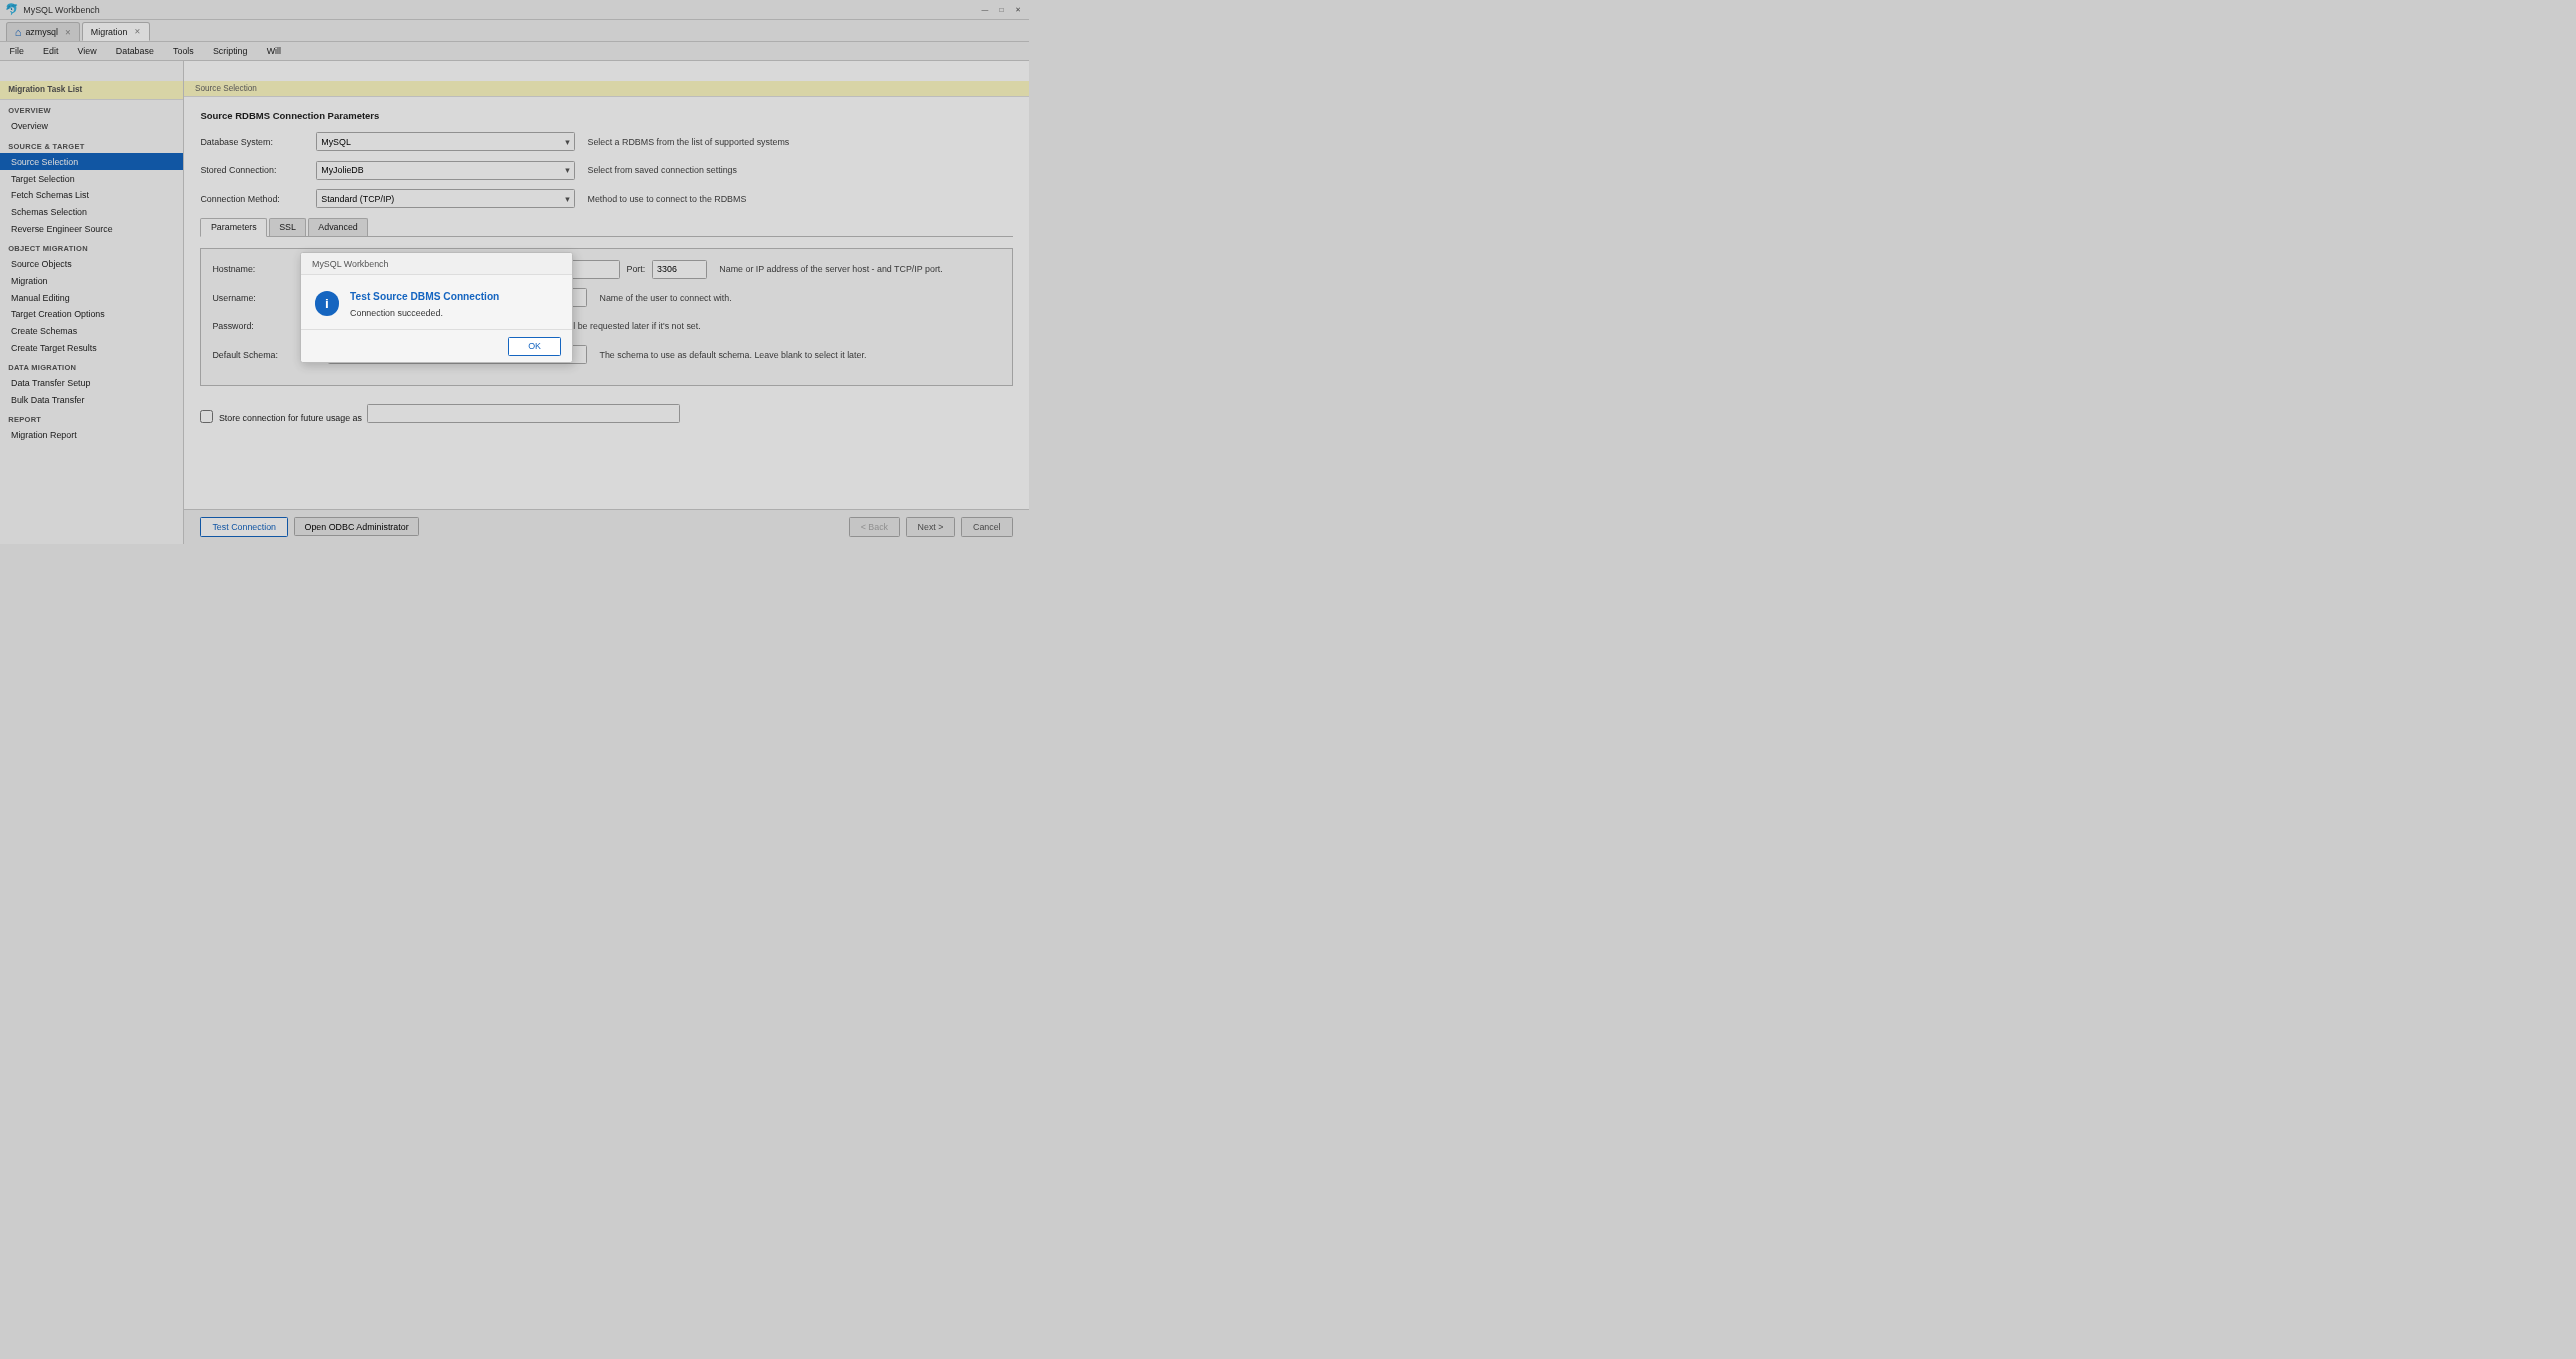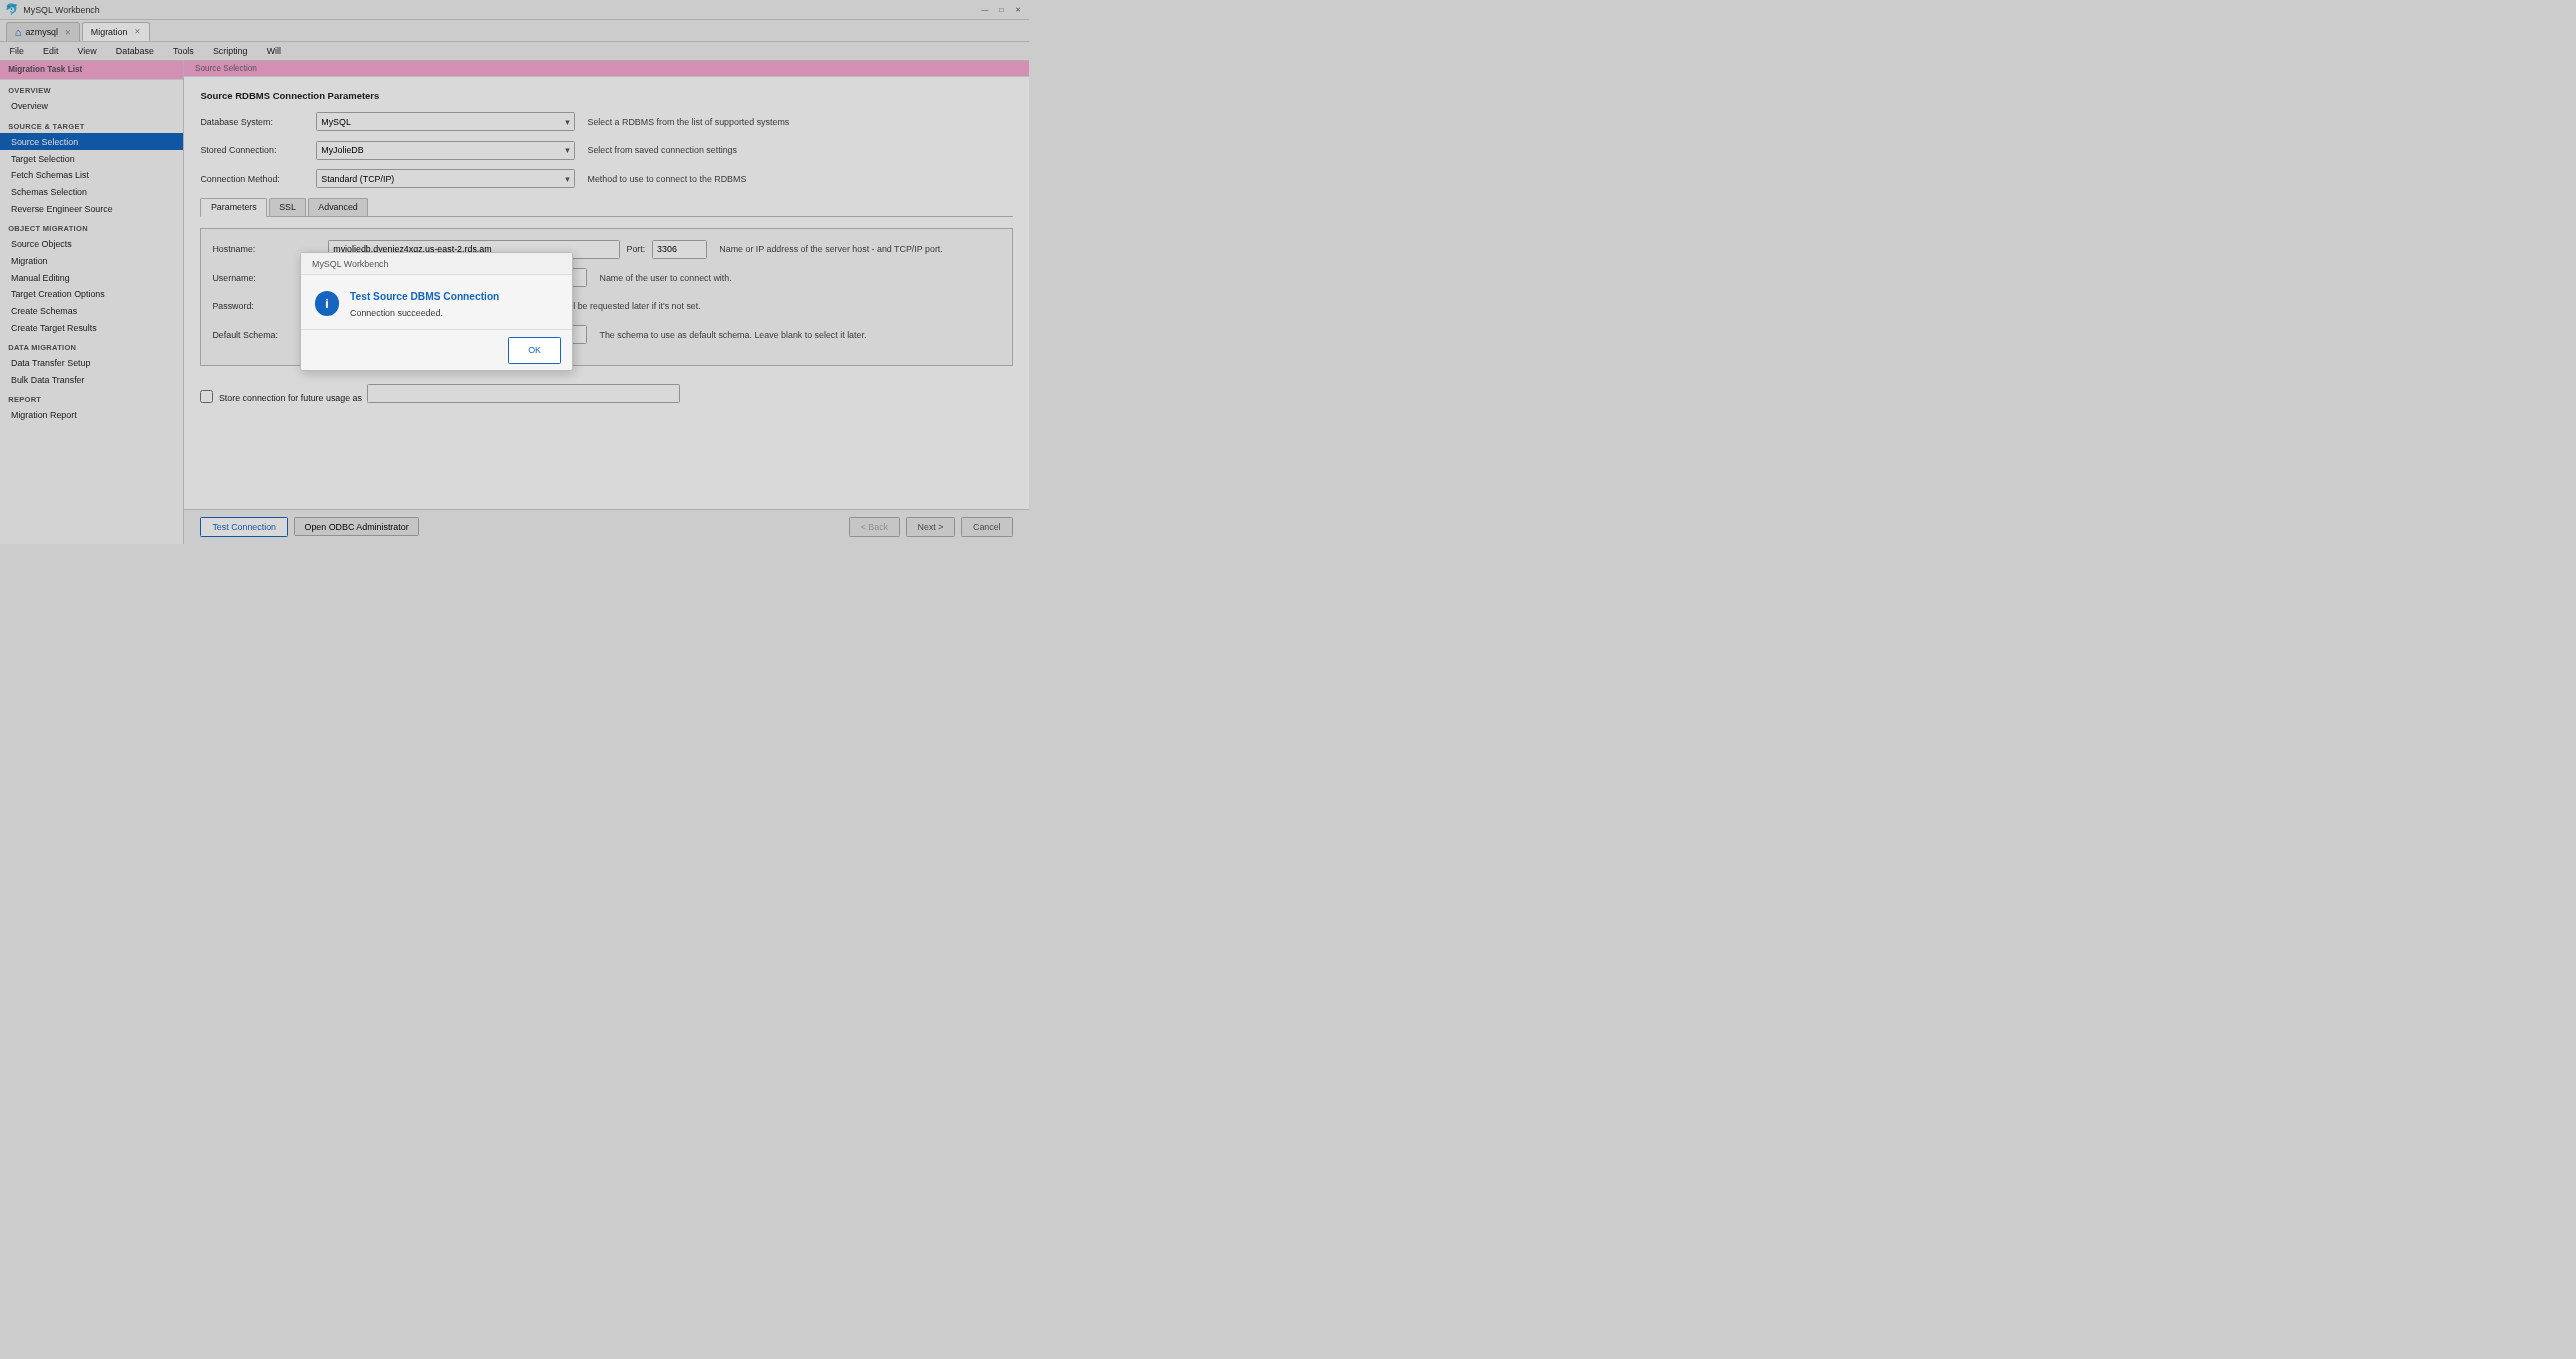--- a/index.html
+++ b/index.html
@@ -86,27 +86,28 @@
       font-size: 8.9px;
       color: #222;
     }
     .sidebar-item.active {
       background: #1565c0;
       color: #fff;
     }
 
     
     .breadcrumb-bar {
-      background: #f9a8d4;
+      background: #fef9c3;
       padding: 2.7px 11px;
       font-size: 8.2px;
       color: #666;
       border-bottom: 0.7px solid #ddd;
       display: flex;
       align-items: center;
+      margin-top: 20px;
     }
 
     
     .content-area {
       flex: 1;
       background: #fff;
       display: flex;
       flex-direction: column;
       overflow: hidden;
     }
@@ -355,21 +356,21 @@
       font-size: 8.9px;
       color: #333;
     }
     .dialog-footer {
       padding: 6.8px 11px;
       display: flex;
       justify-content: flex-end;
       border-top: 0.7px solid #ddd;
     }
     .btn-ok {
-      height: 27px;
+      height: 19px;
       padding: 0 19px;
       border: 0.7px solid #1565c0;
       border-radius: 1.4px;
       background: #fff;
       color: #1565c0;
       font-size: 8.9px;
       cursor: pointer;
     }
 
     select.form-select { width: 259px; }

